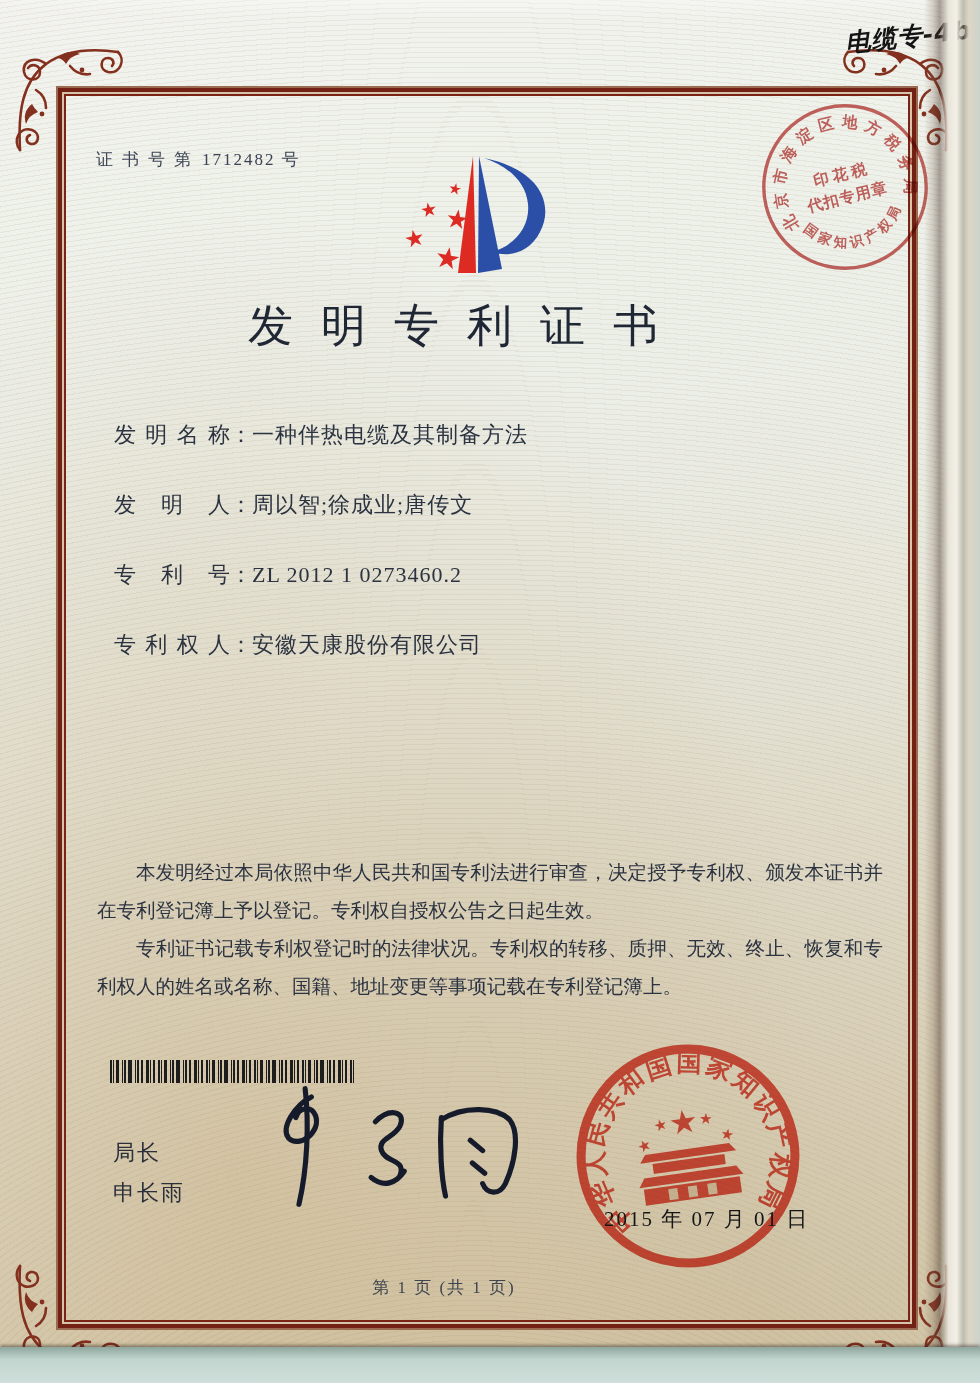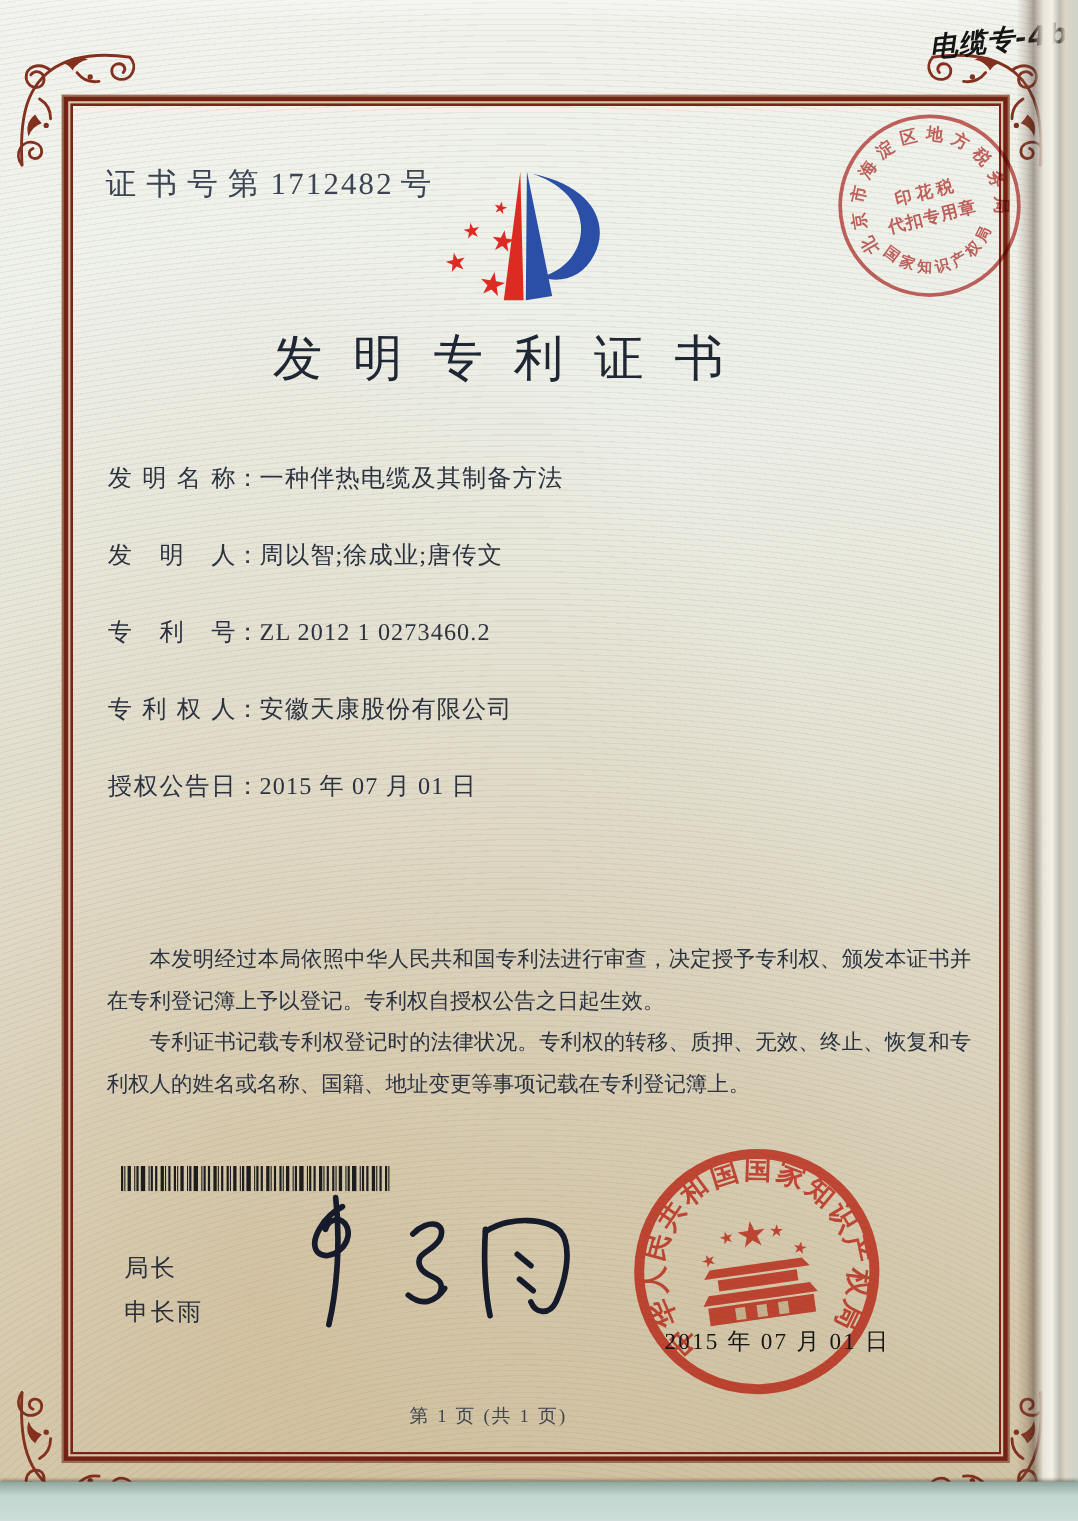--- a/index.html
+++ b/index.html
@@ -38,35 +38,35 @@
   .frame{
     position:absolute;left:66px;top:96px;right:40px;bottom:27px;pointer-events:none;
     box-shadow:0 0 0 2px #7a2418, 0 0 0 4px #d8c4aa, 0 0 0 8px #722114, 0 0 0 10px #9a6b50;
   }
   .corner{position:absolute;width:112px;height:112px;pointer-events:none;}
   .c-tl{left:12px;top:42px;}
   .c-tr{left:842px;top:42px;transform:scaleX(-1);}
   .c-bl{left:12px;top:1262px;transform:scaleY(-1);}
   .c-br{left:842px;top:1262px;transform:scale(-1,-1);}
   
-  .certno{position:absolute;left:96px;top:148px;font-size:28px;color:#3b4354;white-space:nowrap;}
+  .certno{position:absolute;left:96px;top:148px;font-size:17px;color:#3b4354;white-space:nowrap;}
   .certno .sp{letter-spacing:9px;}
   .certno .num{letter-spacing:2px;padding-left:2px;}
   .certno .suf{padding-left:6px;}
   .hand-note{
     position:absolute;left:845px;top:20px;font-size:25px;font-weight:bold;font-style:italic;
     color:#141414;transform:rotate(-6deg);letter-spacing:1px;white-space:nowrap;
     font-family:"DejaVu Sans",sans-serif;
   }
   .title{
     position:absolute;left:46px;right:60px;top:296px;text-align:center;
     font-size:45px;font-weight:normal;color:#1f2734;letter-spacing:28px;white-space:nowrap;
   }
   .fields{position:absolute;left:98px;top:420px;right:80px;color:#2c3340;}
-  .frow{height:70px;font-size:22px;white-space:nowrap;}
+  .frow{height:70px;font-size:22px;white-space:nowrap;margin-left:16px;}
   .flabel{display:inline-block;width:116px;text-align:justify;text-align-last:justify;vertical-align:top;}
   .fcolon{display:inline-block;}
   .fvalue{letter-spacing:1px;}
   .paras{position:absolute;left:97px;top:818px;width:786px;color:#2b3240;
     font-size:19.5px;line-height:38px;text-align:justify;margin-top:36px;}
   .paras p{margin:0;text-indent:2em;}
   
   .barcode{position:absolute;left:110px;top:1060px;width:268px;height:23px;display:flex;overflow:hidden;}
   .barcode i{display:block;height:100%;background:#1d1d1d;flex:none;}
   .sig-title{position:absolute;left:113px;top:1138px;font-size:22px;color:#2a2f3a;letter-spacing:2px;}
@@ -137,21 +137,20 @@
       <path d="M92,12 C150,24 162,60 148,86 C138,106 118,112 100,106 C126,98 138,78 136,58 C134,36 116,20 92,12 Z" fill="#2b4fa7"></path>
     </svg>
 
     <div class="title">发明专利证书</div>
 
     <div class="fields">
       <div class="frow"><span class="flabel">发明名称</span><span class="fcolon">：</span><span class="fvalue">一种伴热电缆及其制备方法</span></div>
       <div class="frow"><span class="flabel">发明人</span><span class="fcolon">：</span><span class="fvalue">周以智;徐成业;唐传文</span></div>
       <div class="frow"><span class="flabel">专利号</span><span class="fcolon">：</span><span class="fvalue">ZL 2012 1 0273460.2</span></div>
       <div class="frow"><span class="flabel">专利权人</span><span class="fcolon">：</span><span class="fvalue">安徽天康股份有限公司</span></div>
-      <div class="frow"><span class="flabel">授权公告日</span><span class="fcolon">：</span><span class="fvalue">2015 年 07 月 01 日</span></div>
     </div>
 
     <div class="paras">
       <p>本发明经过本局依照中华人民共和国专利法进行审查，决定授予专利权、颁发本证书并在专利登记簿上予以登记。专利权自授权公告之日起生效。</p>
       <p>专利证书记载专利权登记时的法律状况。专利权的转移、质押、无效、终止、恢复和专利权人的姓名或名称、国籍、地址变更等事项记载在专利登记簿上。</p>
     </div>
 
     <div class="barcode">
         <i style="width: 2px; margin-right: 1px;"></i>
         <i style="width: 1px; margin-right: 2px;"></i>

